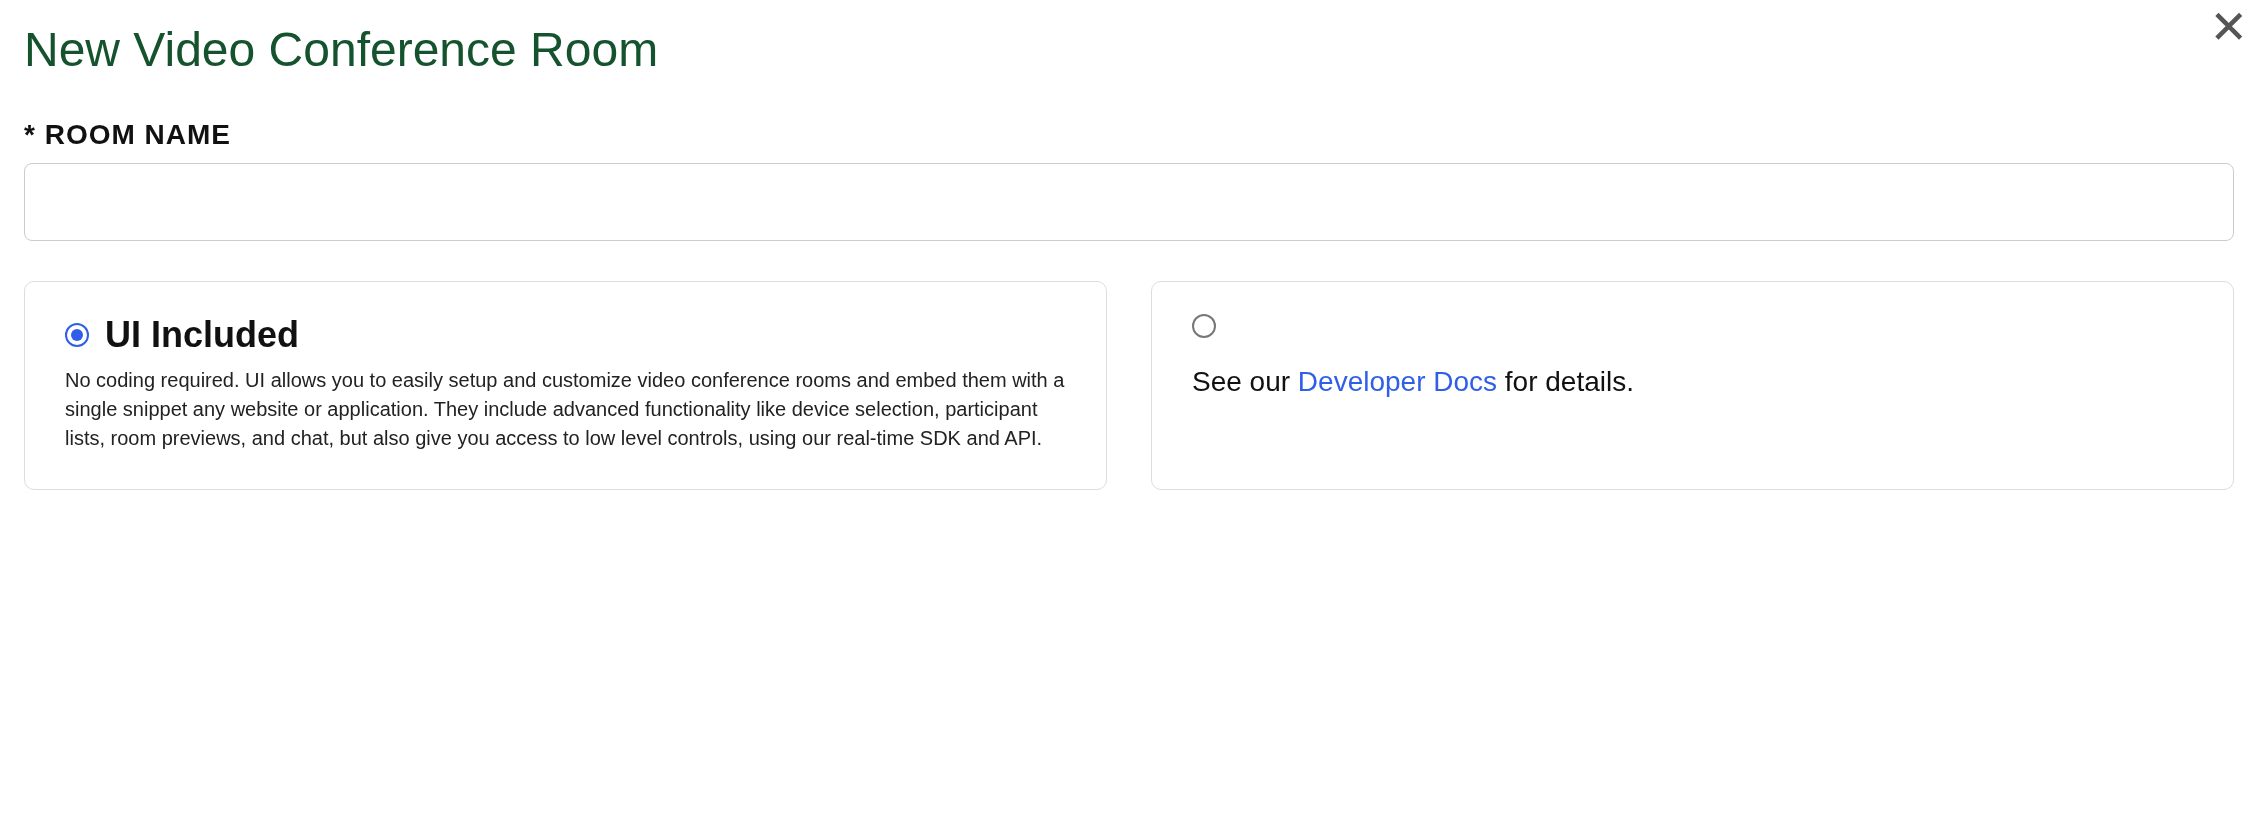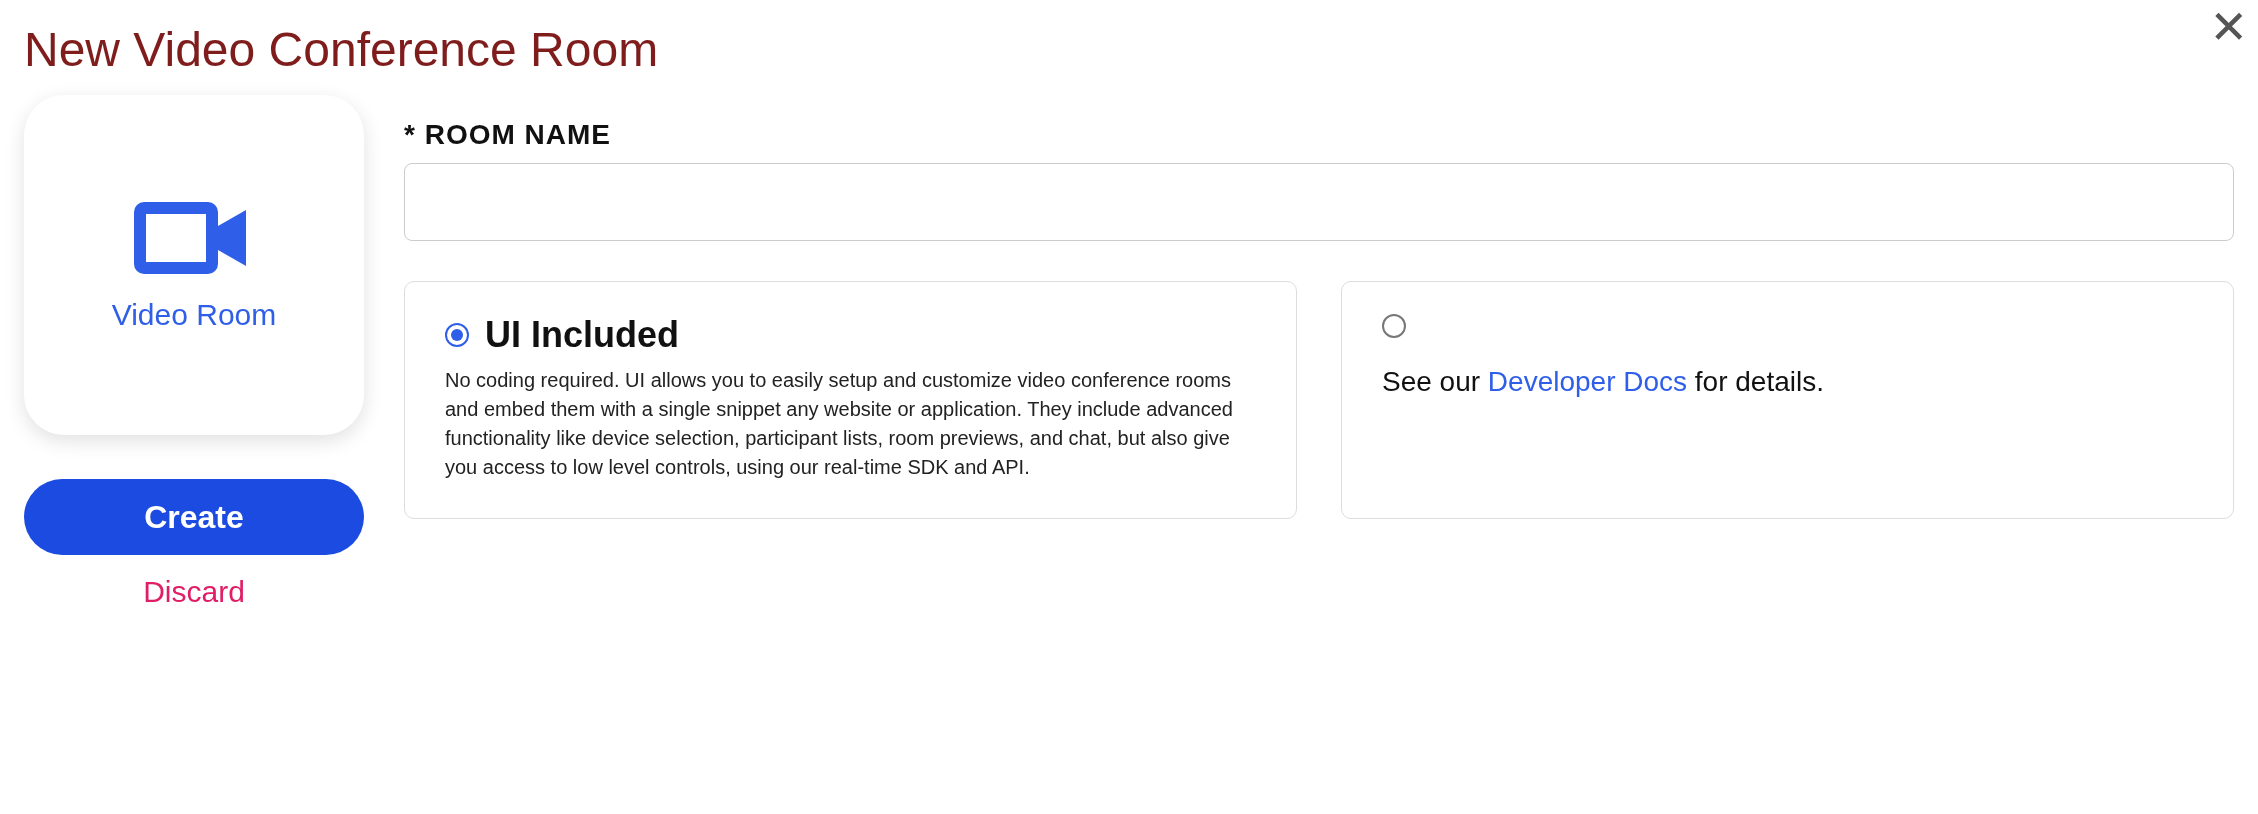--- a/index.html
+++ b/index.html
@@ -1,19 +1,19 @@
 <!DOCTYPE html>
 <html><head>
 <meta charset="utf-8">
 <style>
   * { box-sizing: border-box; margin: 0; padding: 0; }
   html, body { width: 2258px; height: 814px; font-family: -apple-system, BlinkMacSystemFont, "Segoe UI", Arial, sans-serif; color: #111; }
   .dialog { position: relative; padding: 10px 24px 24px 24px; }
   .close-x { position: absolute; top: 4px; right: 10px; font-size: 46px; color: #555; cursor: pointer; font-weight: 300; line-height: 1; }
-  .title { font-size: 48px; font-weight: 400; color: #7f1d1d; margin: 12px 0 18px 0; letter-spacing: 0px; }
+  .title { font-size: 48px; font-weight: 400; color: #14532d; margin: 12px 0 18px 0; letter-spacing: 0px; }
   .body-row { display: flex; gap: 40px; align-items: flex-start; }
   .side { width: 340px; flex: 0 0 340px; }
   .card { width: 340px; height: 340px; border-radius: 40px; background: #fff; box-shadow: 0 6px 20px rgba(0,0,0,0.12); display: flex; flex-direction: column; align-items: center; justify-content: center; gap: 16px; }
   .card-label { color: #2f5ee8; font-size: 30px; }
   .btn-primary { margin-top: 44px; width: 340px; height: 76px; border-radius: 70px; background: #1b4be0; color: #fff; font-size: 32px; font-weight: 600; display: flex; align-items: center; justify-content: center; cursor: pointer; border: none; }
   .btn-discard { margin-top: 20px; width: 340px; text-align: center; color: #e01e66; font-size: 30px; cursor: pointer; }
   .main { flex: 1; }
   .field-label { font-size: 28px; font-weight: 700; letter-spacing: 1px; margin: 24px 0 12px 0; }
   .text-input { width: 100%; height: 78px; border: 1px solid #ccc; border-radius: 8px; font-size: 28px; padding: 0 18px; }
   .options-row { display: flex; gap: 44px; margin-top: 40px; }
@@ -30,34 +30,20 @@
 </head>
 <body>
 
 <div class="dialog">
   <div class="close-x">✕</div>
 
   <h1 class="title">New Video Conference Room</h1>
 
   <div class="body-row">
 
-    <div class="side">
-      <div class="card">
-        <span>
-          <svg width="120" height="80" viewBox="0 0 120 80">
-            <rect x="6" y="10" width="72" height="60" rx="4" fill="none" stroke="#2f5ee8" stroke-width="12"></rect>
-            <path d="M84 28 L112 12 L112 68 L84 52 Z" fill="#2f5ee8"></path>
-          </svg>
-        </span>
-        <div class="card-label">Video Room</div>
-      </div>
-
-      <button class="btn-primary">Create</button>
-      <div class="btn-discard">Discard</div>
-    </div>
 
     <div class="main">
       <div class="field-label">* ROOM NAME</div>
       <input class="text-input" type="text" value="" style="">
 
       <div class="options-row">
 
         <div class="option-card">
           <div class="option-head">
             <span class="radio">

